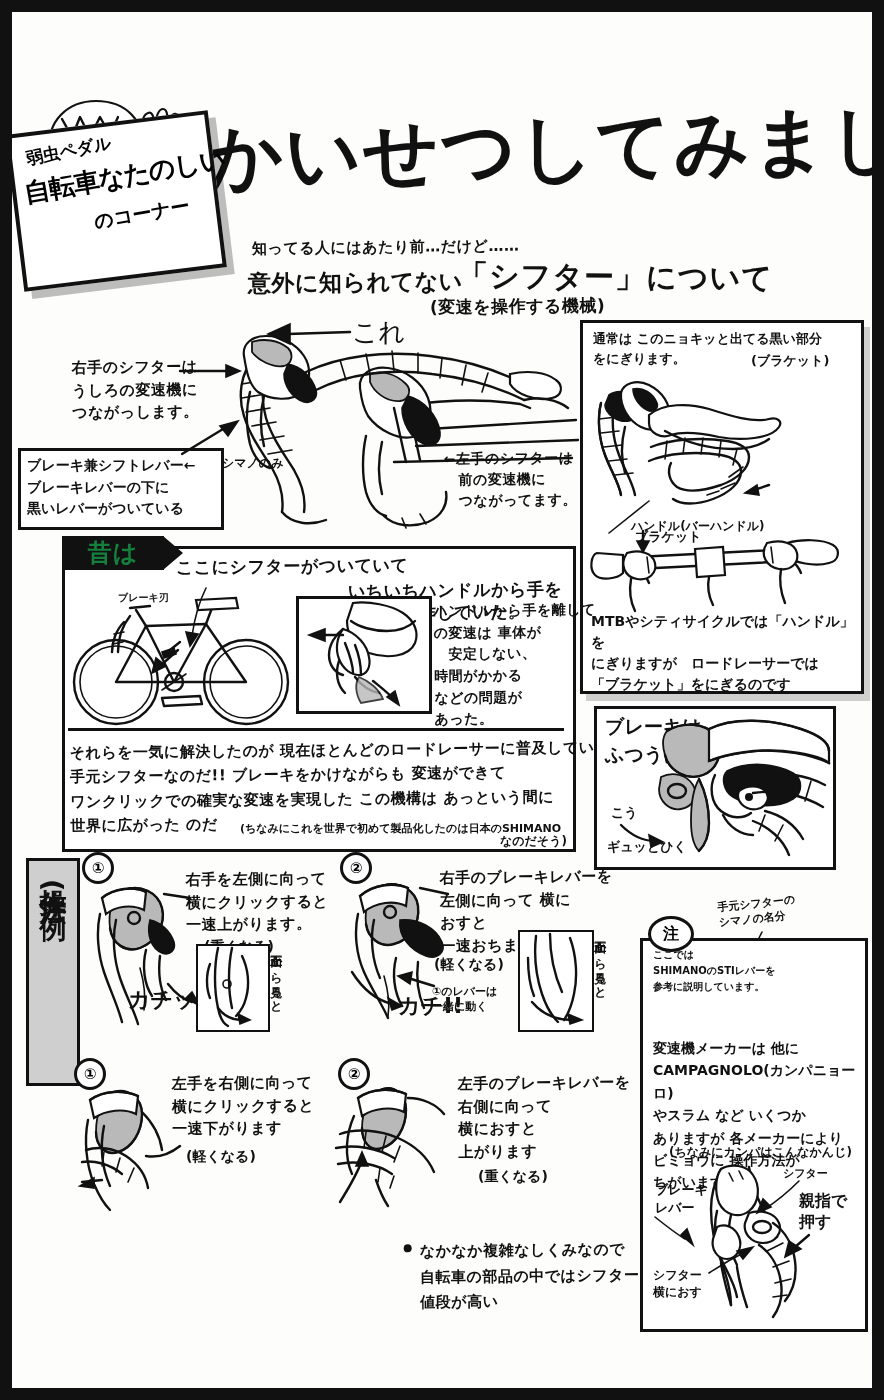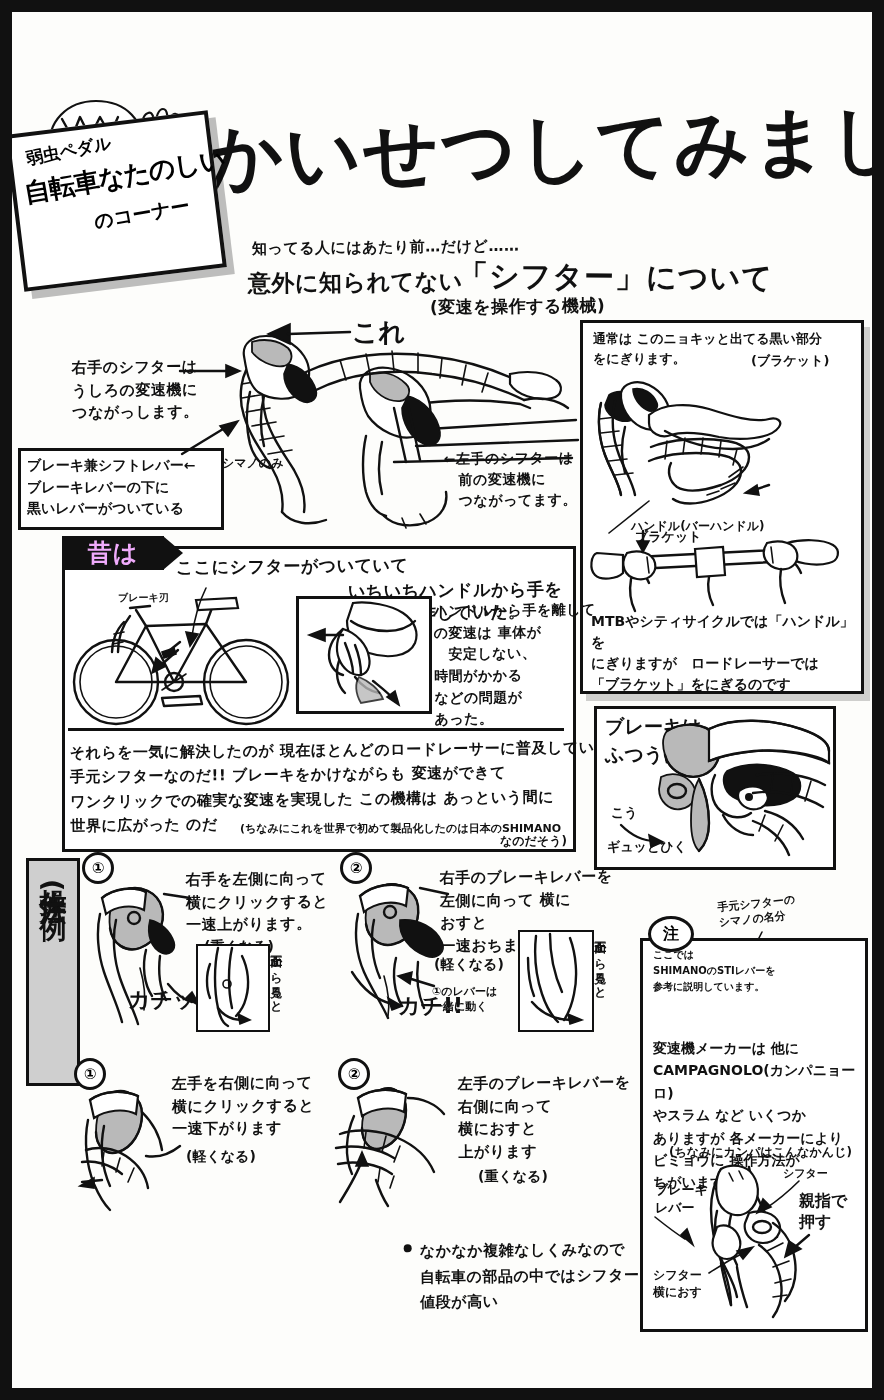--- a/index.html
+++ b/index.html
@@ -53,21 +53,21 @@
   #banner .b2{position:absolute;left:8px;top:34px;font-size:26px;font-weight:700;transform:rotate(-3deg);white-space:nowrap;letter-spacing:-1px;}
   #banner .b3{position:absolute;left:74px;top:78px;font-size:19px;font-weight:700;transform:rotate(-3deg);white-space:nowrap;}
 
   
   #intro-small{left:252px;top:238px;font-size:15px;font-weight:700;white-space:nowrap;}
   #intro-big{left:248px;top:268px;font-size:23px;font-weight:700;white-space:nowrap;}
   #intro-topic{left:458px;top:258px;font-size:30px;font-weight:700;white-space:nowrap;letter-spacing:1px;}
   #intro-paren{left:430px;top:296px;font-size:17px;font-weight:700;white-space:nowrap;}
 
   
-  #kore{left:352px;top:316px;font-size:26px;font-weight:700;text-align:center;}
+  #kore{left:352px;top:316px;font-size:26px;font-weight:400;text-align:center;}
   #kore-arrow{left:268px;top:322px;width:84px;height:24px;}
 
   
   #ann-right-shifter{left:72px;top:356px;font-size:15px;font-weight:700;line-height:1.5;white-space:nowrap;}
   #ann-arrow-1{left:178px;top:360px;width:64px;height:22px;}
 
   
   #brakebox{
     left:18px;top:448px;width:200px;height:76px;
     border:3px solid #111;background:#fff;
@@ -91,21 +91,21 @@
   #panel-grip .g1{position:absolute;left:10px;top:6px;font-size:13px;font-weight:700;line-height:1.5;white-space:nowrap;}
   #panel-grip .g2{position:absolute;left:168px;top:30px;font-size:13px;font-weight:700;white-space:nowrap;}
   #panel-grip .g3{position:absolute;left:184px;top:150px;font-size:13px;font-weight:700;line-height:1.45;white-space:nowrap;}
   #panel-grip .g5{position:absolute;left:52px;top:206px;font-size:13px;font-weight:700;white-space:nowrap;}
   #panel-grip .g6{position:absolute;left:8px;top:288px;font-size:14px;font-weight:700;line-height:1.5;white-space:nowrap;}
   #panel-grip svg{position:absolute;}
 
   
   #mukashi-tag{
     left:62px;top:536px;width:102px;height:34px;
-    background:#111;color:#f0abfc;
+    background:#111;color:#15803d;
     font-size:24px;font-weight:700;
     display:flex;align-items:center;justify-content:center;
     letter-spacing:1px;
     z-index:12;
     text-align:right;
   }
   #mukashi-tag::after{
     content:"";position:absolute;right:-19px;top:0;
     border-top:17px solid transparent;border-bottom:17px solid transparent;
     border-left:20px solid #111;

